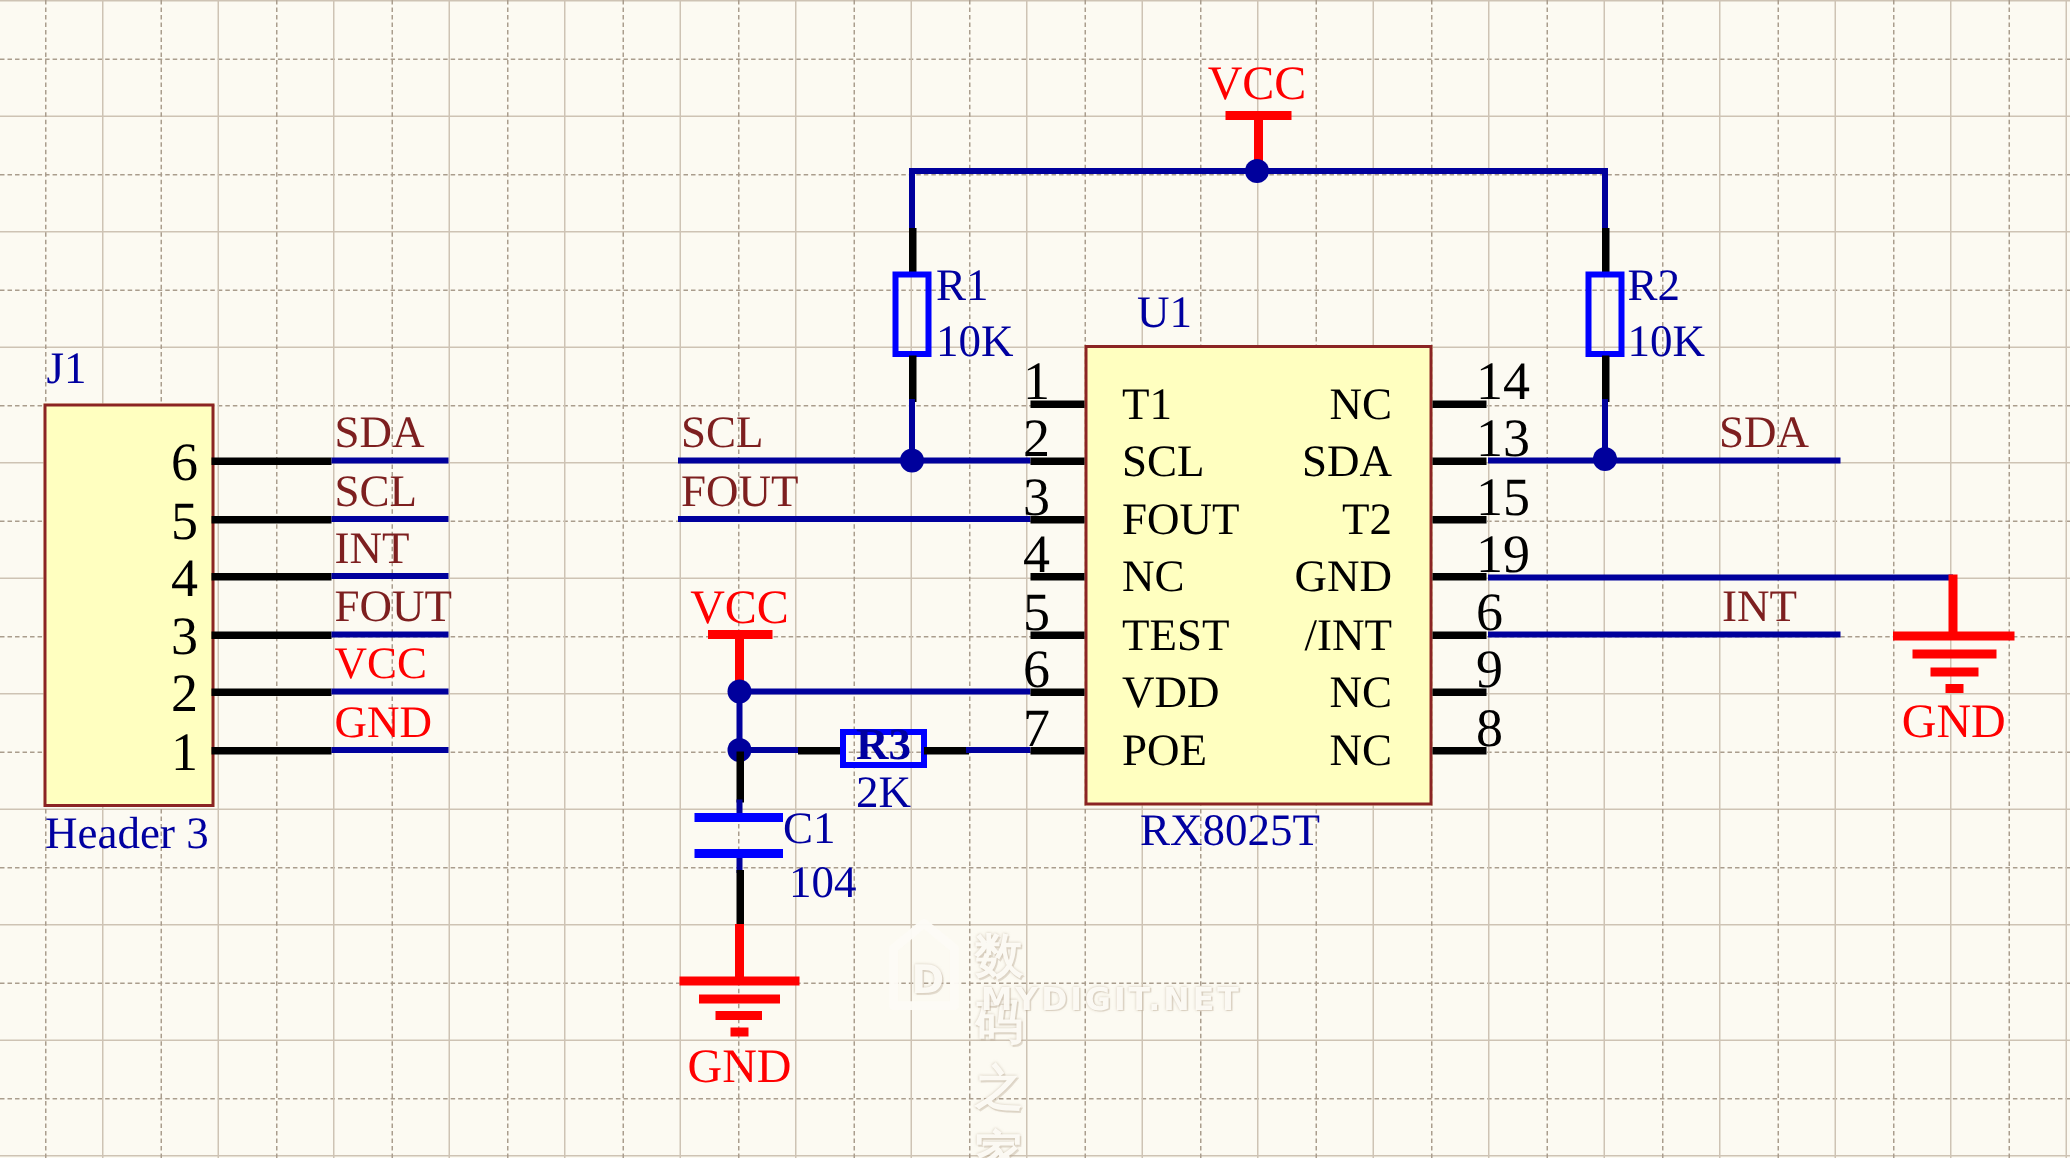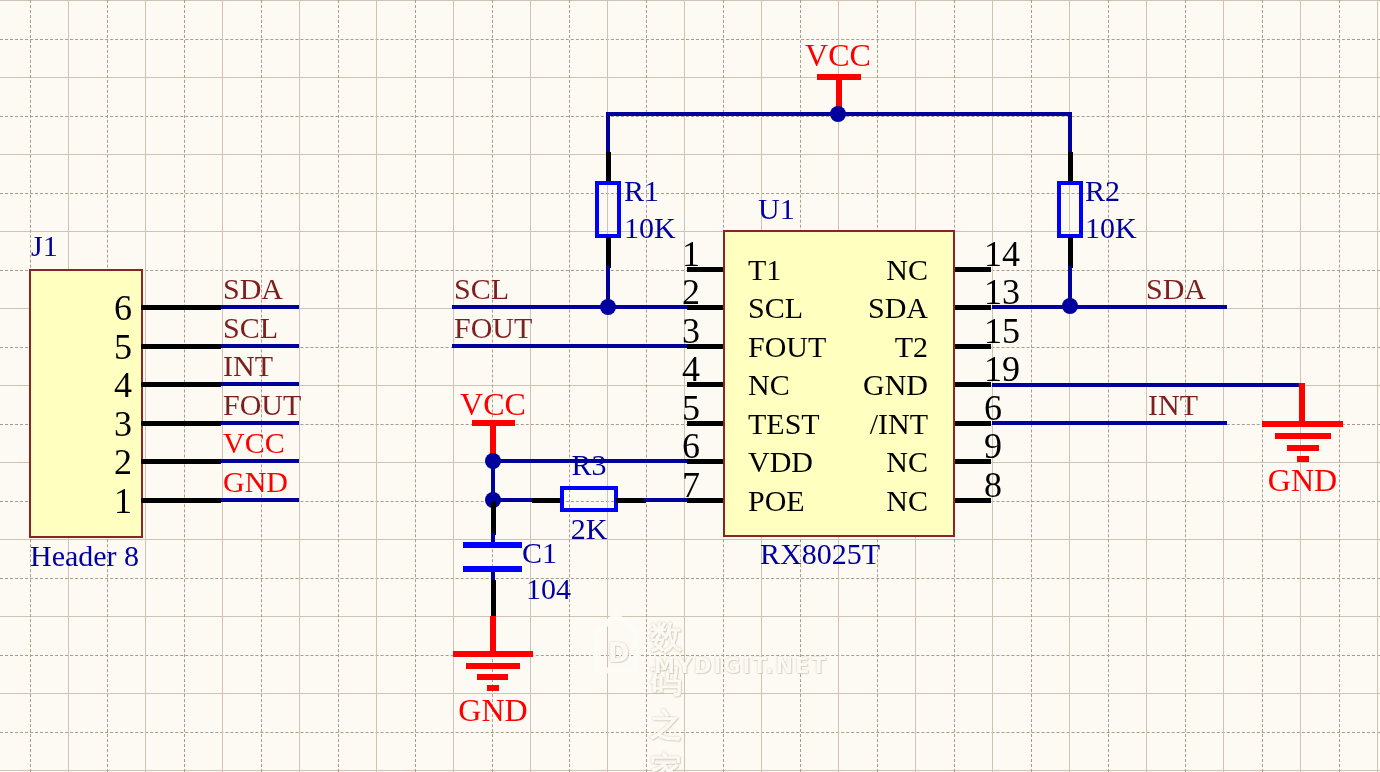--- a/index.html
+++ b/index.html
@@ -106,21 +106,21 @@
     <svg width="48" height="62" viewBox="0 0 40 52">
       <path d="M20 3 L37 17 V49 H3 V17 Z" fill="none" stroke="rgba(253,251,246,0.96)" stroke-width="5" stroke-linejoin="round"></path>
       <text x="13" y="42" font-size="22" font-weight="bold" fill="rgba(253,251,246,0.96)" font-family="DejaVu Sans,sans-serif">D</text>
     </svg>
     <div id="wm-cn">数码之家</div>
     <div id="wm-en">MYDIGIT.NET</div>
   </div>
 
   <div class="box" style="left:29px;top:269px;width:110px;height:265px;"></div>
   <div class="t des" style="left:31px;top:231px;">J1</div>
-  <div class="t des" style="left:30px;top:541px;">Header 8</div>
+  <div class="t des" style="left:30px;top:541px;">Header 3</div>
 
   <div class="t num ra" style="left:60px;top:290px;width:72px;">6</div>
   <div class="stub" style="left:141px;top:305px;width:80px;"></div>
   <div class="wire" style="left:221px;top:305px;width:78px;"></div>
   <div class="t net" style="left:223px;top:274px;">SDA</div>
 
   <div class="t num ra" style="left:60px;top:329px;width:72px;">5</div>
   <div class="stub" style="left:141px;top:344px;width:80px;"></div>
   <div class="wire" style="left:221px;top:344px;width:78px;"></div>
   <div class="t net" style="left:223px;top:313px;">SCL</div>
@@ -193,21 +193,21 @@
   <div class="dot" style="left:485px;top:453px;"></div>
   <div class="wire" style="left:491px;top:459px;width:196px;"></div>
   <div class="vwire" style="left:491px;top:459px;height:45px;"></div>
   <div class="dot" style="left:485px;top:492px;"></div>
 
   <div class="wire" style="left:491px;top:498px;width:43px;"></div>
   <div class="stub" style="left:532px;top:498px;width:30px;"></div>
   <div class="res" style="left:560px;top:486px;width:50px;height:18px;"></div>
   <div class="stub" style="left:616px;top:498px;width:30px;"></div>
   <div class="wire" style="left:644px;top:498px;width:43px;"></div>
-  <div class="t des ca" style="left:560px;top:450px;width:58px;">R3</div>
+  <div class="t des ca" style="left:560px;top:482px;width:58px;font-weight:bold;">R3</div>
   <div class="t des ca" style="left:560px;top:514px;width:58px;">2K</div>
 
   <div class="lead" style="left:491px;top:501px;height:34px;"></div>
   <div class="vwire" style="left:491px;top:533px;height:11px;"></div>
   <div class="plate" style="top:542px;"></div>
   <div class="plate" style="top:566px;"></div>
   <div class="vwire" style="left:491px;top:572px;height:10px;"></div>
   <div class="lead" style="left:491px;top:580px;height:38px;"></div>
   <div class="t des" style="left:522px;top:538px;">C1</div>
   <div class="t des" style="left:526px;top:574px;">104</div>

